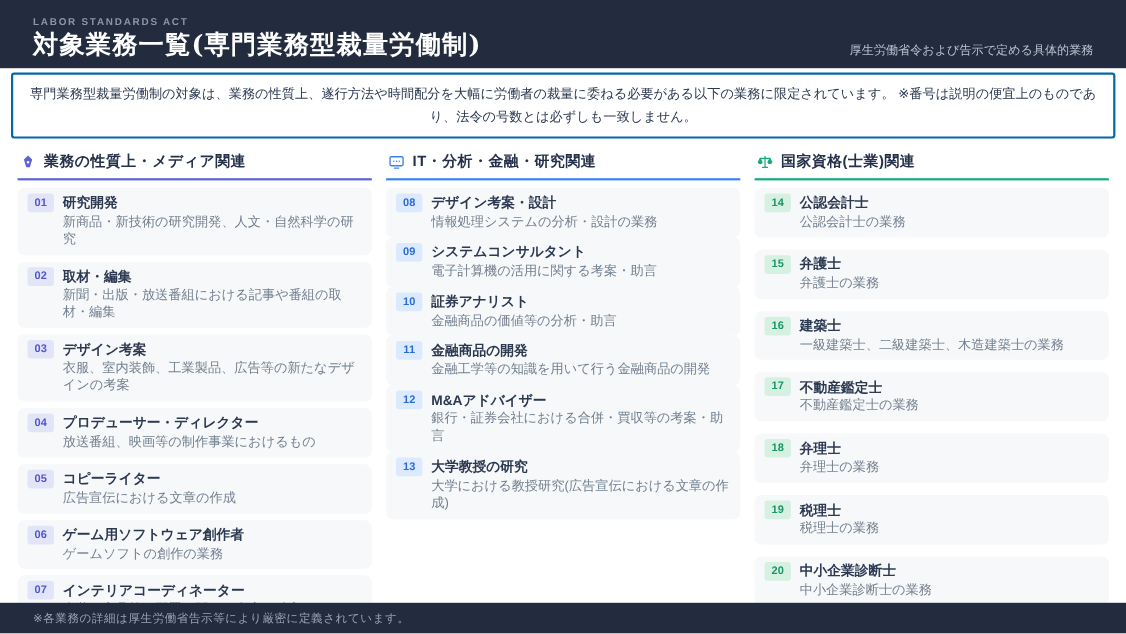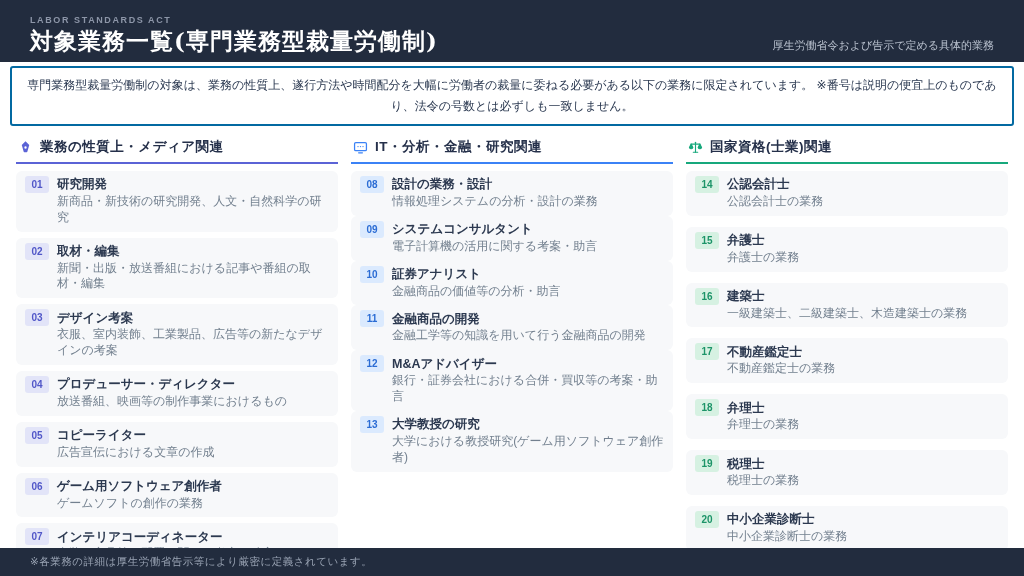--- a/index.html
+++ b/index.html
@@ -129,21 +129,21 @@
               <circle cx="12" cy="10.5" r="1.1" fill="currentColor" stroke="none"></circle>
               <circle cx="16" cy="10.5" r="1.1" fill="currentColor" stroke="none"></circle>
             </svg>
           </span>
       <span class="col-title">IT・分析・金融・研究関連</span>
     </div>
     <div class="cards">
   <div class="card">
     <div class="card-line">
       <span class="badge">08</span>
-      <span class="card-title">設計の業務・設計</span>
+      <span class="card-title">デザイン考案・設計</span>
     </div>
     <div class="card-desc">情報処理システムの分析・設計の業務</div>
   </div>
 
   <div class="card">
     <div class="card-line">
       <span class="badge">09</span>
       <span class="card-title">システムコンサルタント</span>
     </div>
     <div class="card-desc">電子計算機の活用に関する考案・助言</div>
@@ -171,21 +171,21 @@
       <span class="card-title">M&amp;Aアドバイザー</span>
     </div>
     <div class="card-desc">銀行・証券会社における合併・買収等の考案・助言</div>
   </div>
 
   <div class="card">
     <div class="card-line">
       <span class="badge">13</span>
       <span class="card-title">大学教授の研究</span>
     </div>
-    <div class="card-desc">大学における教授研究(ゲーム用ソフトウェア創作者)</div>
+    <div class="card-desc">大学における教授研究(広告宣伝における文章の作成)</div>
   </div>
 </div>
   </div>
 
   <div class="column" style="--accent: #17a87c; --badge-bg: #d6f1e2; --badge-fg: #1c9468;">
     <div class="col-header">
       <span class="col-icon">
             <svg viewBox="0 0 24 24" width="15" height="15" fill="none" stroke="currentColor" stroke-width="1.8" stroke-linecap="round" stroke-linejoin="round">
               <path d="M12 3.5v16"></path>
               <path d="M8.5 19.5h7"></path>

